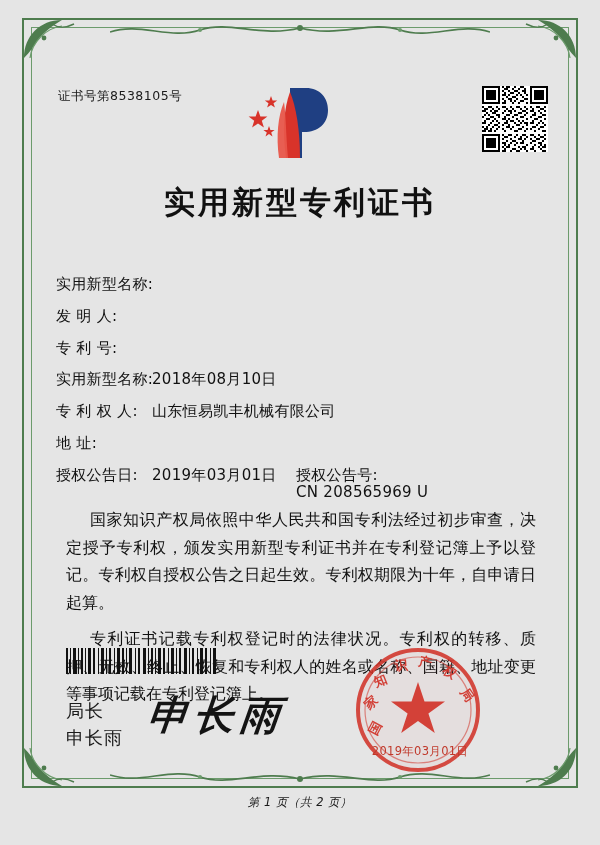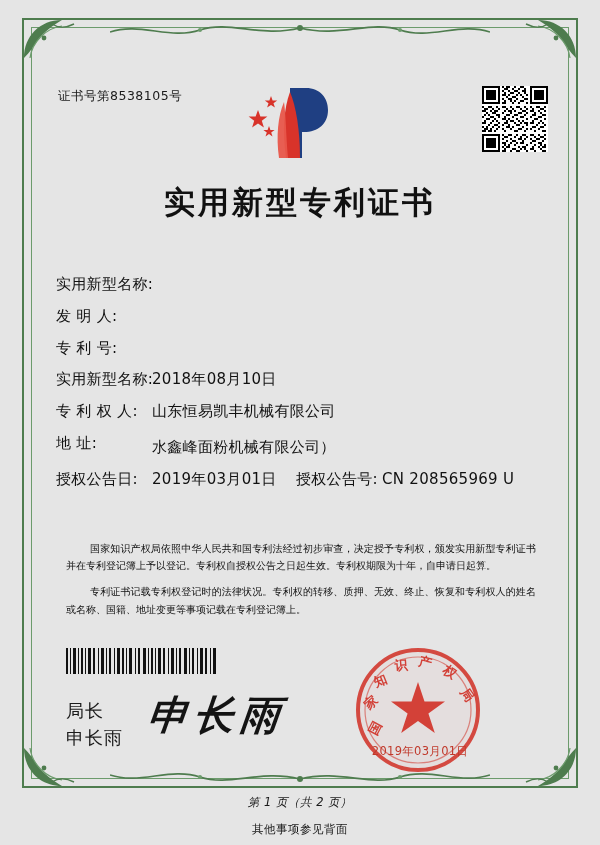--- a/index.html
+++ b/index.html
@@ -129,29 +129,30 @@
   .inline-pair {
     display: flex;
     width: 100%;
   }
   .inline-pair .left {
     width: 240px;
     display: flex;
   }
   .inline-pair .right {
     display: flex;
+    flex-direction: column;
   }
 
   
   .paras {
     position: absolute;
     left: 66px;
-    top: 540px;
+    top: 506px;
     width: 470px;
-    font-size: 10px;
+    font-size: 16px;
     line-height: 1.72;
     color: #111;
     text-align: justify;
   }
   .paras p {
     margin: 0 0 9px 0;
     text-indent: 24px;
   }
 
   
@@ -546,21 +547,20 @@
     </div>
 
     <div class="field-row">
       <div class="field-label w1">专 利 权 人:</div>
       <div class="field-value">山东恒易凯丰机械有限公司</div>
     </div>
 
     <div class="field-row">
       <div class="field-label w1">地          址:</div>
       <div class="field-value">
-        <span class="sub">水鑫峰面粉机械有限公司）</span>
       </div>
     </div>
 
     <div class="field-row">
       <div class="inline-pair">
         <div class="left">
           <div class="field-label w1">授权公告日:</div>
           <div class="field-value">2019年03月01日</div>
         </div>
         <div class="right">
@@ -642,15 +642,14 @@
         <text transform="translate(66,21) rotate(14)">产</text>
         <text transform="translate(90,28) rotate(34)">权</text>
         <text transform="translate(108,48) rotate(56)">局</text>
       </g>
       <circle cx="66" cy="66" r="60" fill="#d2342a" opacity="0.04"></circle>
     </svg>
   </div>
   <div class="seal-date">2019年03月01日</div>
 
   <div class="page-num">第 1 页（共 2 页）</div>
-  <div class="footer-note">其他事项参见背面</div>
 
 </div>
 
 </body></html>

